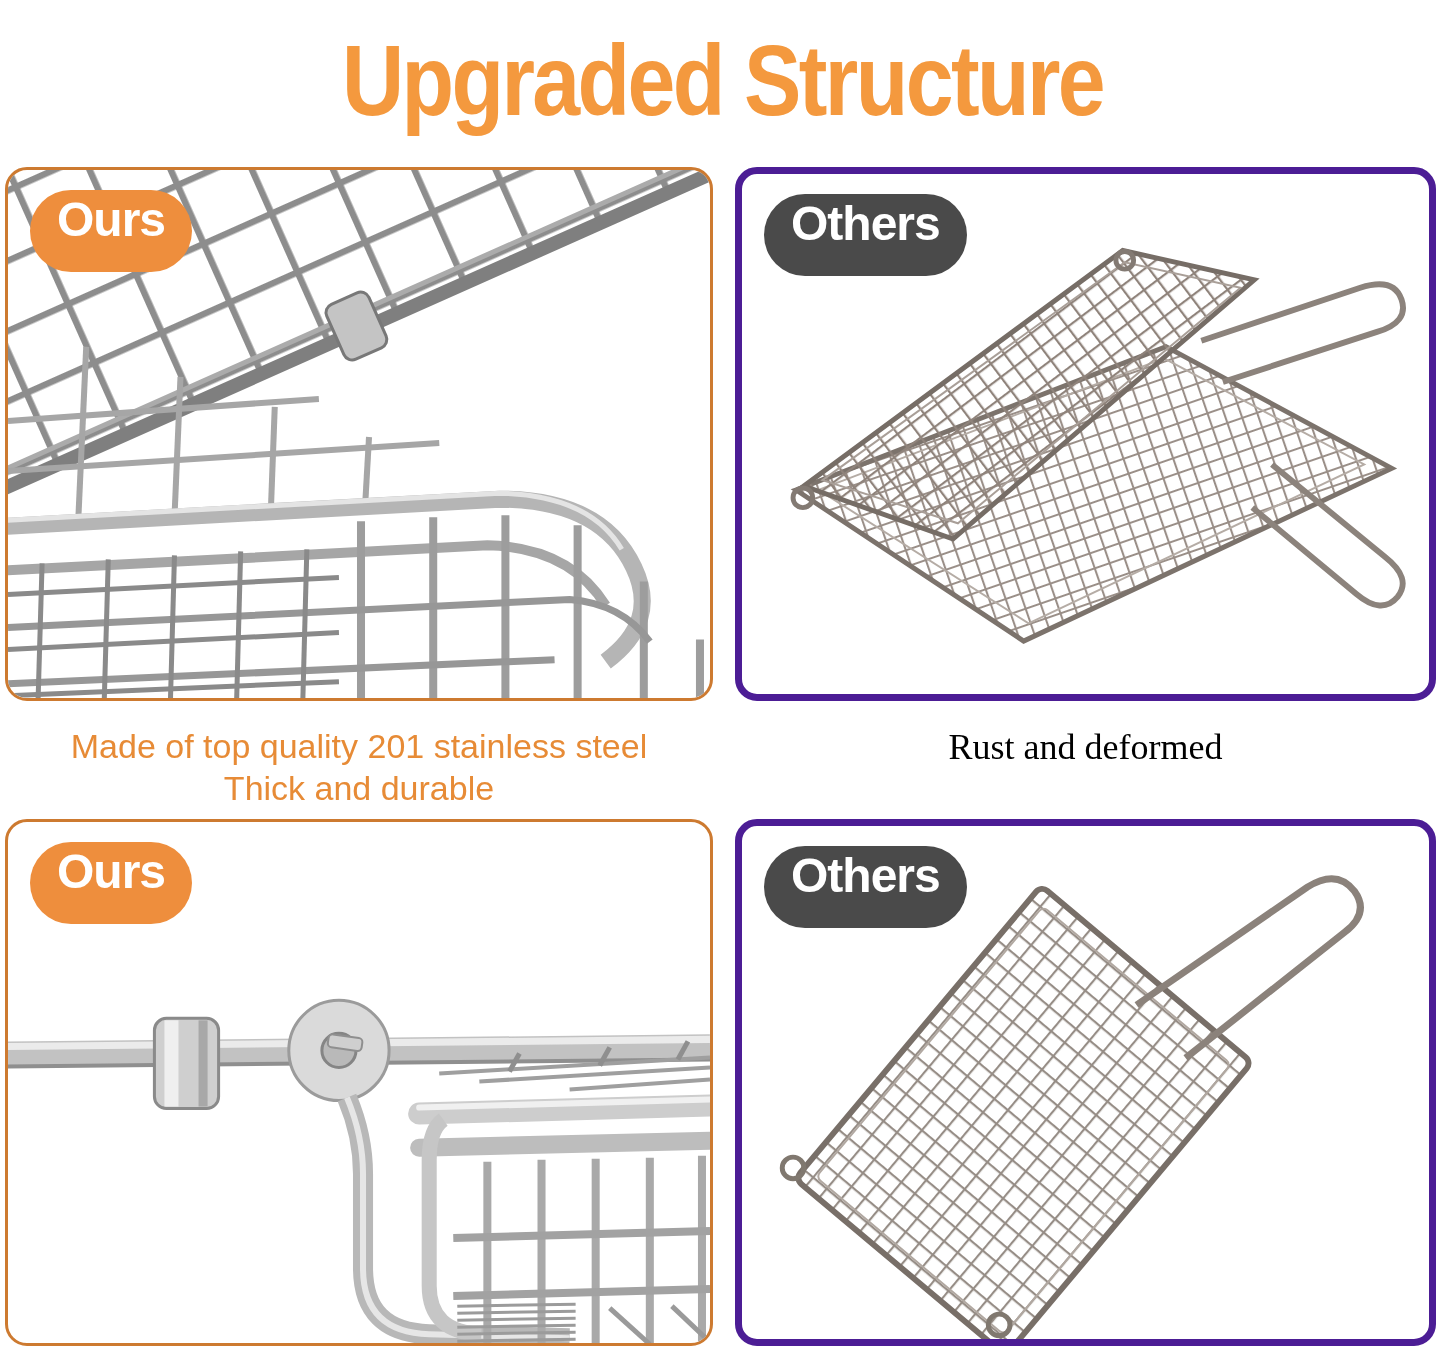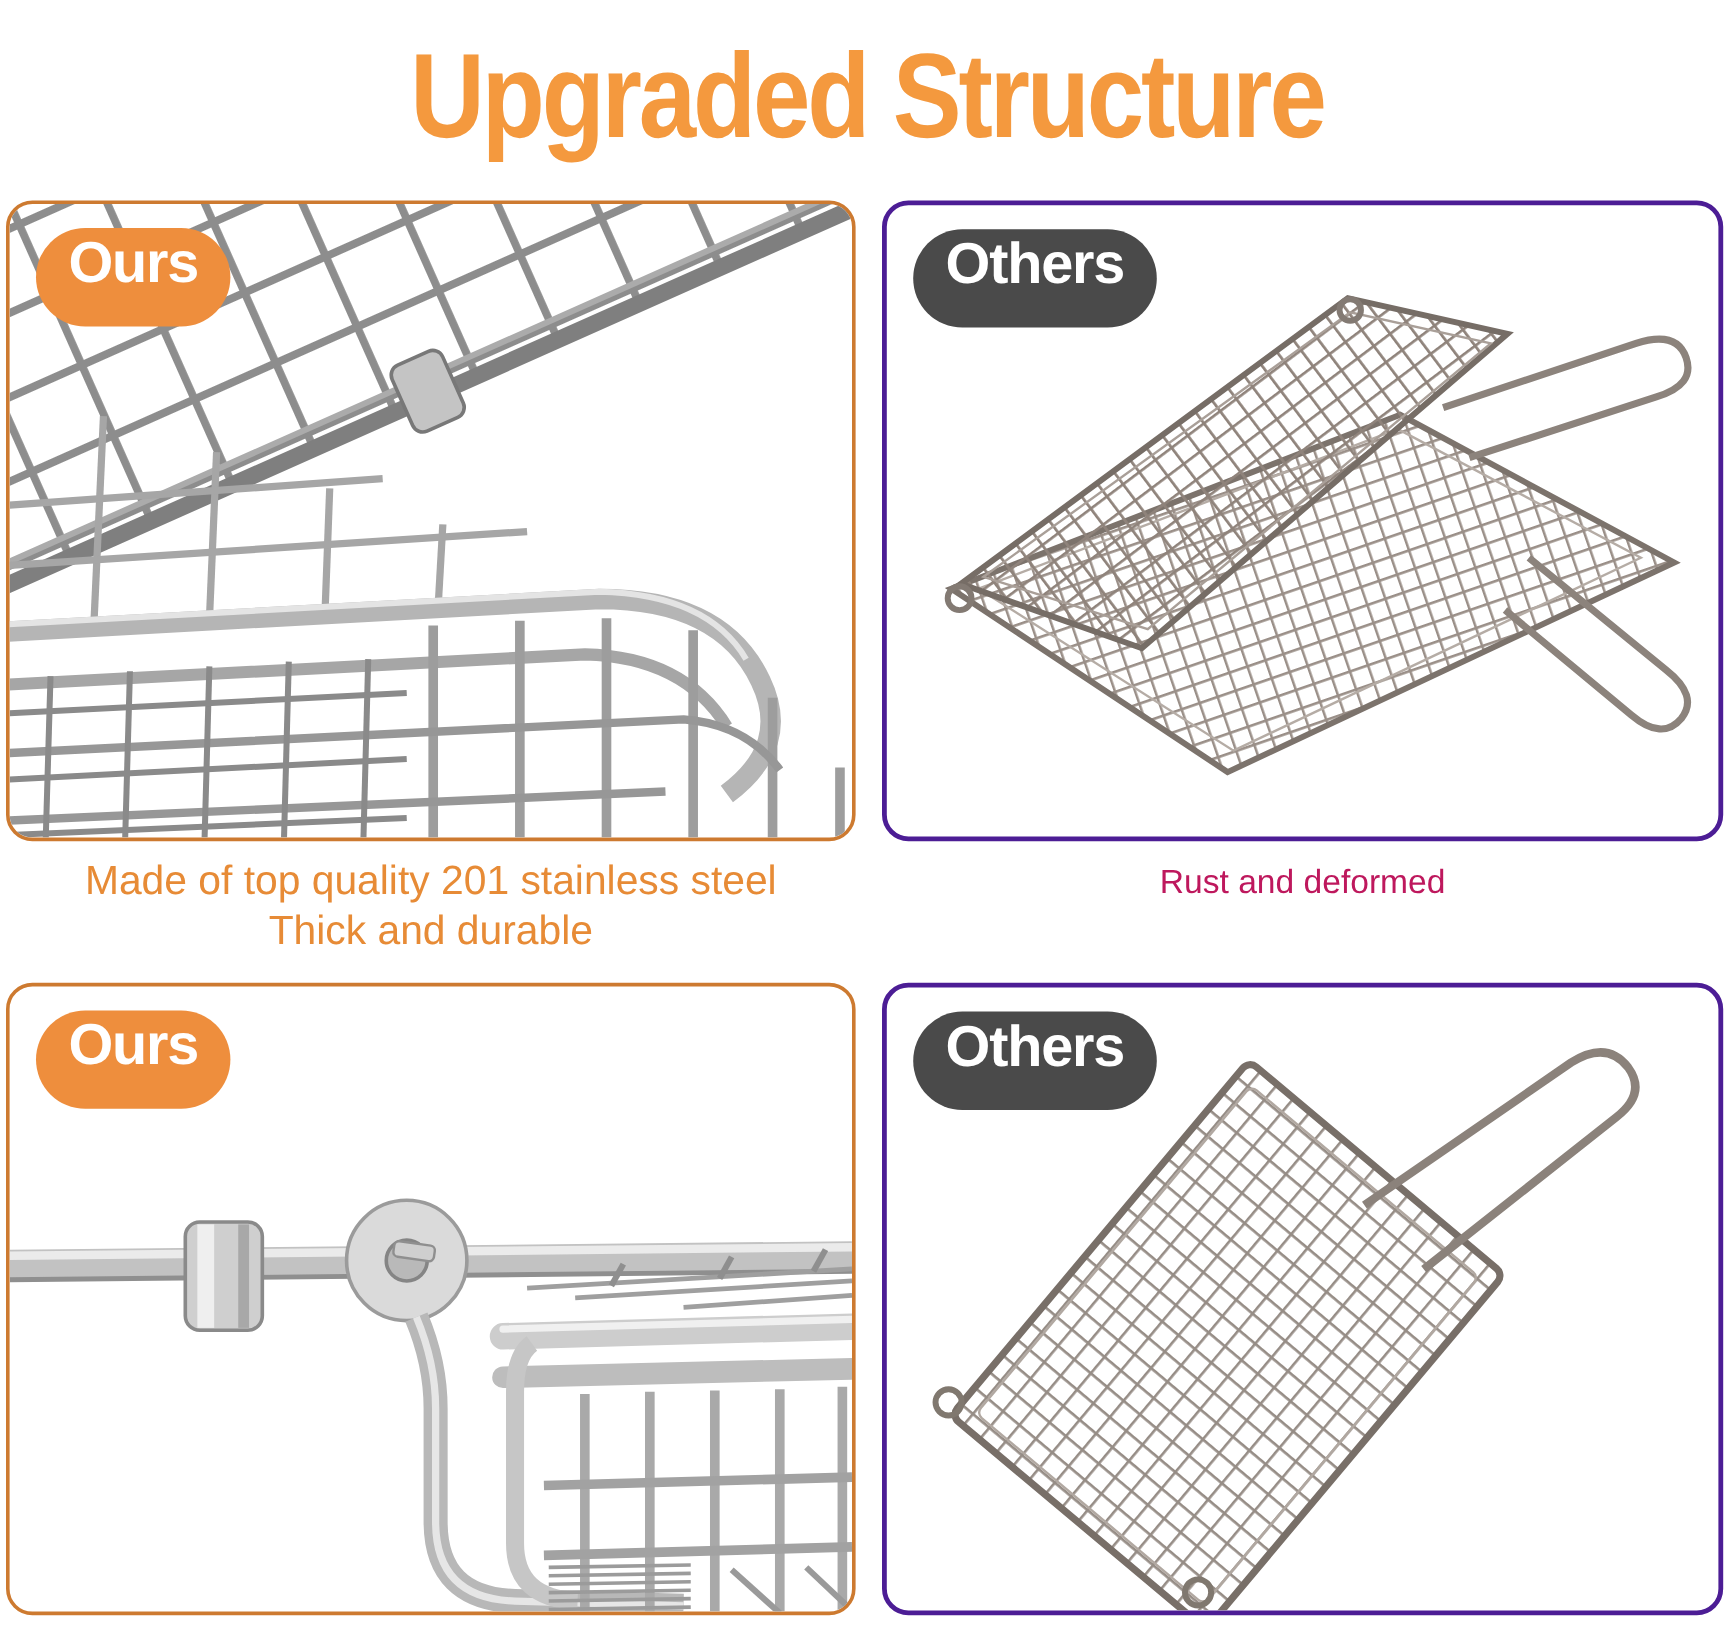--- a/index.html
+++ b/index.html
@@ -5,31 +5,31 @@
   html,body{margin:0;padding:0;background:#ffffff;}
   body{width:1445px;height:1371px;overflow:hidden;font-family:"Liberation Sans",sans-serif;}
   .page{position:relative;width:1445px;height:1371px;background:#fff;}
   .title{height:124px;text-align:center;white-space:nowrap;}
   .title-inner{display:inline-block;font-size:100px;font-weight:bold;color:#F4993E;
                line-height:118px;letter-spacing:-3px;transform:scaleX(.86);transform-origin:50% 50%;}
   .grid{display:grid;grid-template-columns:708px 701px;column-gap:22px;
         grid-template-rows:534px 118px 527px 68px;padding-left:5px;}
   .panel{position:relative;border-radius:22px;overflow:hidden;background:#fff;box-sizing:border-box;}
   .panel.ours{border:3px solid #CD7A30;}
-  .panel.others{border:4px solid #4c1d95;}
+  .panel.others{border:7px solid #4c1d95;}
   .panel svg{position:absolute;left:0;top:0;width:100%;height:100%;display:block;}
   .badge{position:absolute;top:20px;left:22px;color:#ffffff;font-weight:bold;font-size:48px;
          line-height:1;padding:6px 27px 28px;border-radius:42px;letter-spacing:-1px;}
   .badge.b-ours{background:#EE8E3D;}
   .badge.b-others{background:#4A4A4A;}
-  .caption{margin:0;text-align:center;white-space:pre-line;}
+  .caption{margin:12px;text-align:center;white-space:pre-line;}
   .cap-r1{padding-top:12px;}
   .cap-r2{padding-top:20px;}
   .cap-orange{color:#E78B36;font-size:34px;line-height:42px;}
-  .cap-dark{color:#be185d;font-size:28px;line-height:44px;}
+  .cap-dark{color:#000000;font-size:36px;line-height:44px;font-family:Liberation Serif, serif;}
   .c1{grid-column:1;} .c2{grid-column:2;}
   .r1{grid-row:1;} .r2{grid-row:2;} .r3{grid-row:3;} .r4{grid-row:4;}
 </style>
 </head>
 <body>
 
 <div class="page">
 
   <h1 class="title"><span class="title-inner">Upgraded Structure</span></h1>
 

